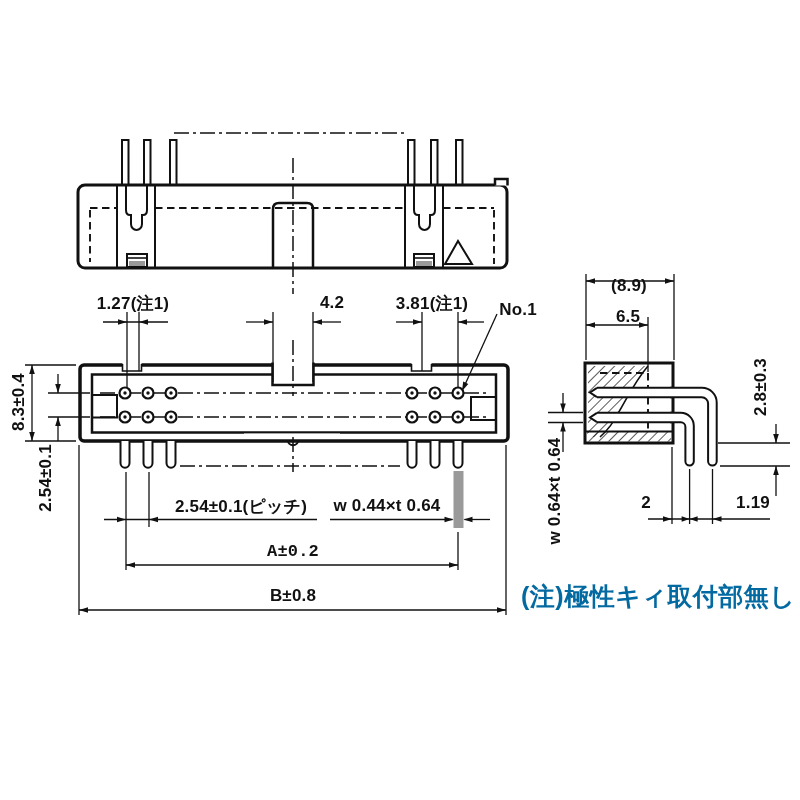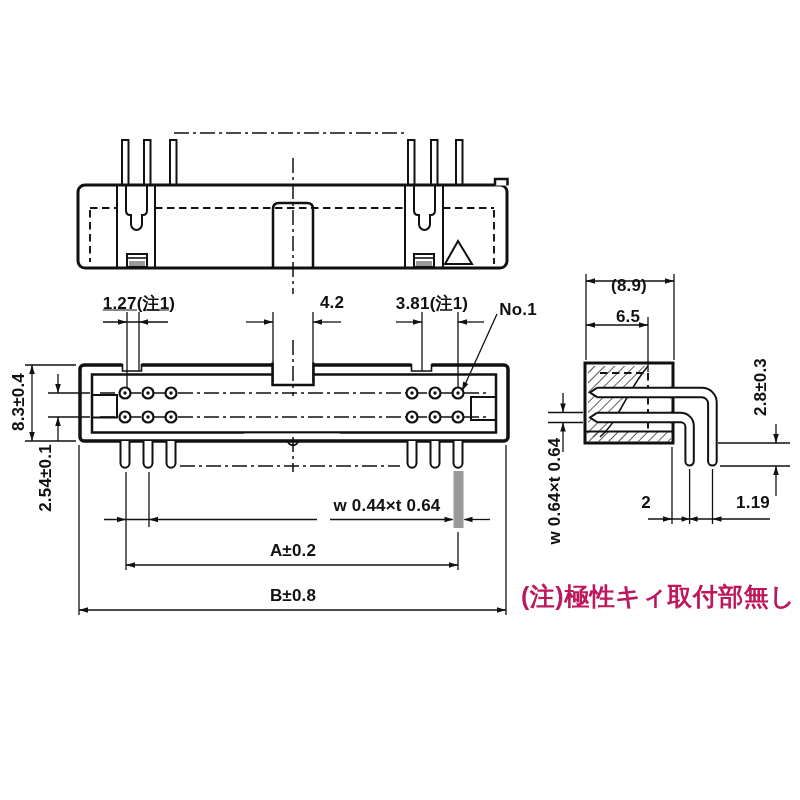--- a/index.html
+++ b/index.html
@@ -2,21 +2,21 @@
 <html><head>
 <meta charset="utf-8">
 <style>
   html,body{margin:0;padding:0;background:#ffffff;}
   .canvas{position:relative;width:800px;height:800px;background:#ffffff;overflow:hidden;
           font-family:"Liberation Sans","DejaVu Sans",sans-serif;}
   .canvas svg{position:absolute;left:0;top:0;}
   .lbl{position:absolute;font-weight:bold;font-size:17px;color:#111;white-space:nowrap;
        transform:translate(-50%,-50%);letter-spacing:0.2px;}
   .rot{transform:translate(-50%,-50%) rotate(-90deg);}
-  .note-lbl{position:absolute;font-weight:bold;font-size:25px;color:#be185d;white-space:nowrap;
+  .note-lbl{position:absolute;font-weight:bold;font-size:25px;color:#0369a1;white-space:nowrap;
        transform:translate(0,-50%);letter-spacing:0.5px;}
   
   .s3{stroke:#111;stroke-width:3;fill:none;}
   .s35{stroke:#111;stroke-width:3.5;fill:none;}
   .s25{stroke:#111;stroke-width:2.5;fill:none;}
   .s2{stroke:#111;stroke-width:2;fill:none;}
   .s15{stroke:#111;stroke-width:1.6;fill:none;}
   .s12{stroke:#111;stroke-width:1.3;fill:none;}
   .fw{fill:#ffffff;}
   .cl{stroke:#111;stroke-width:1.5;fill:none;stroke-dasharray:15 4 3 4;}
@@ -244,28 +244,29 @@
 
     <path class="s12" d="M548,412.5 H583"></path>
         <path class="s12" d="M548,422.5 H583"></path>
     <path class="s12" d="M563,393 V412.5"></path>
         <path class="s12" d="M563,422.5 V452"></path>
     <path class="ah" d="M563,412.5 l-2.8,-9 h5.6 z"></path>
         <path class="ah" d="M563,422.5 l-2.8,9 h5.6 z"></path>
   </g>
 </svg>
 
-<div class="lbl" style="left:139px;top:303px;text-decoration:underline;">1.27(注1)</div>
+<div class="lbl" style="left:133px;top:303px;">1.27(注1)</div>
 <div class="lbl" style="left:292px;top:303px;margin-left:40px;">4.2</div>
 <div class="lbl" style="left:432px;top:303px;">3.81(注1)</div>
 <div class="lbl" style="left:518px;top:310px;">No.1</div>
 <div class="lbl rot" style="left:19px;top:402px;">8.3±0.4</div>
 <div class="lbl rot" style="left:46px;top:478px;">2.54±0.1</div>
+<div class="lbl" style="left:241px;top:506px;">2.54±0.1(ピッチ)</div>
 <div class="lbl" style="left:387px;top:506px;">w 0.44×t 0.64</div>
-<div class="lbl" style="left:293px;top:551px;">A±0.2</div>
+<div class="lbl" style="left:293px;top:551px;font-family:Liberation Mono, monospace;">A±0.2</div>
 <div class="lbl" style="left:293px;top:596px;">B±0.8</div>
 
 <div class="lbl" style="left:629px;top:267px;margin-top:19px;">(8.9)</div>
 <div class="lbl" style="left:628px;top:309px;margin-top:8px;">6.5</div>
 <div class="lbl rot" style="left:761px;top:387px;">2.8±0.3</div>
 <div class="lbl rot" style="left:555px;top:491px;">w 0.64×t 0.64</div>
 <div class="lbl" style="left:646px;top:503px;">2</div>
 <div class="lbl" style="left:753px;top:503px;">1.19</div>
 
 <div class="note-lbl" style="left:521px;top:596px;">(注)極性キィ取付部無し</div>

